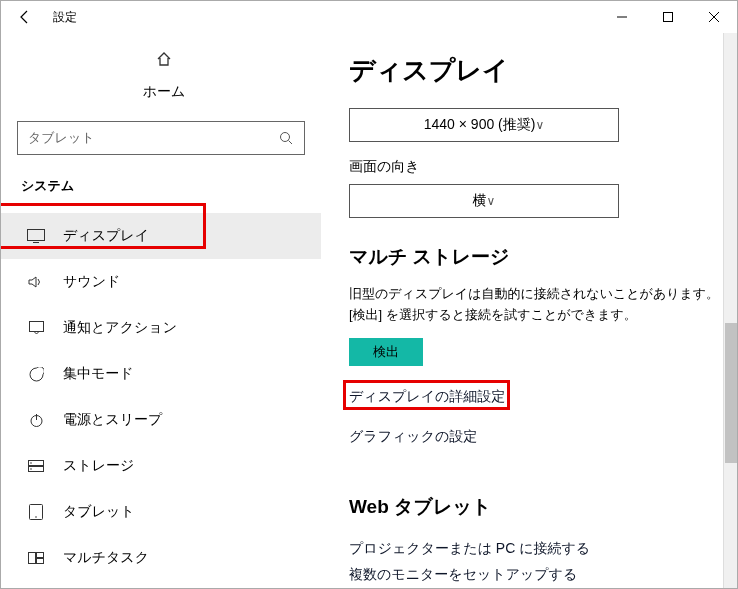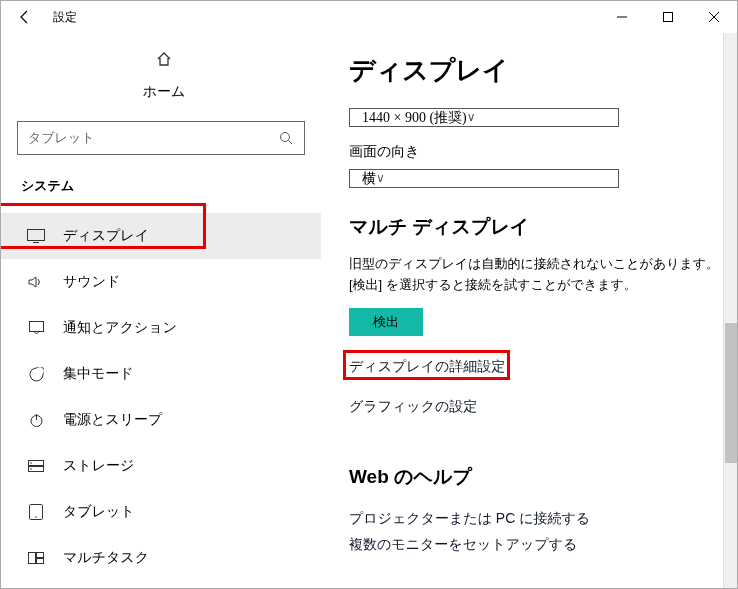--- a/index.html
+++ b/index.html
@@ -103,30 +103,29 @@
     position: relative;
     overflow: hidden;
   }
   .content h1 {
     font-size: 26px;
     font-weight: 600;
     margin-bottom: 20px;
   }
   .select {
     width: 270px;
-    height: 19px;
+    height: 34px;
     border: 1px solid #555;
     display: flex;
     align-items: center;
-    justify-content: flex-start;
+    justify-content: center;
     padding: 0 12px;
     font-size: 14px;
     margin-bottom: 16px;
     cursor: pointer;
-    font-family: Liberation Serif, serif;
   }
   .field-label {
     font-size: 14px;
     margin-bottom: 8px;
   }
   .content h2 {
     font-size: 19px;
     font-weight: 600;
     margin-top: 26px;
     margin-bottom: 14px;
@@ -311,31 +310,31 @@
       <span>1440 × 900 (推奨)</span>
       <span class="chev">∨</span>
     </div>
 
     <div class="field-label">画面の向き</div>
     <div class="select">
       <span>横</span>
       <span class="chev">∨</span>
     </div>
 
-    <h2>マルチ ディスプレイ</h2>
+    <h2>マルチ ストレージ</h2>
     <div class="desc">旧型のディスプレイは自動的に接続されないことがあります。[検出] を選択すると接続を試すことができます。</div>
     <button class="btn">検出</button>
 
     <div style="position:relative;">
       <a class="link">ディスプレイの詳細設定</a>
       <div class="red-box" style="left:-6px;top:14px;width:167px;height:30px;"></div>
     </div>
     <a class="link">グラフィックの設定</a>
 
-    <h2 style="margin-top:48px;">Web のヘルプ</h2>
+    <h2 style="margin-top:48px;">Web タブレット</h2>
     <a class="link" style="margin-top:6px;">プロジェクターまたは PC に接続する</a>
     <a class="link" style="margin-top:8px;">複数のモニターをセットアップする</a>
 
     <div class="scrollbar">
       <div class="thumb"></div>
     </div>
   </div>
 </div>
 
 </body></html>

